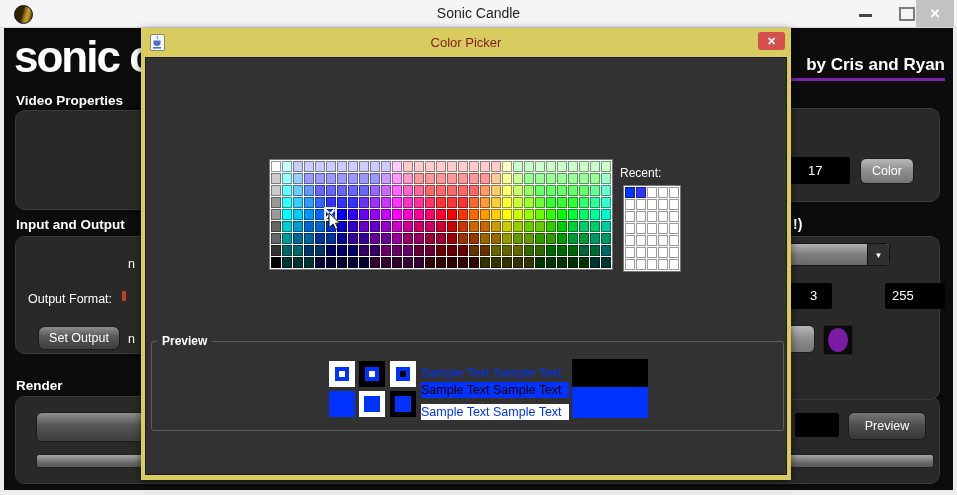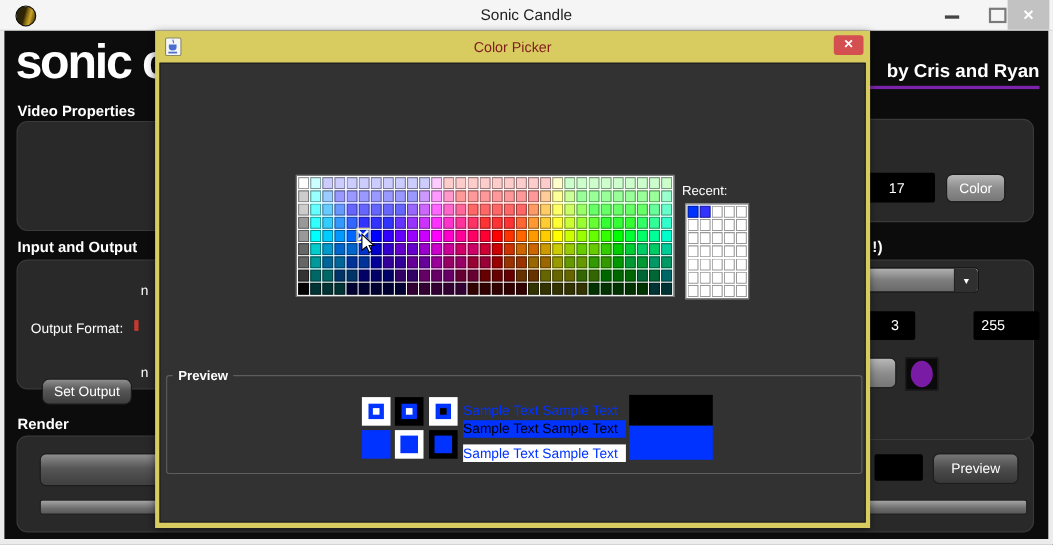--- a/index.html
+++ b/index.html
@@ -104,21 +104,21 @@
   <div class="abs accent-line" style="background: rgb(123, 36, 171);"></div>
 
   <div class="abs sec-title" style="left:16px;top:93px;">Video Properties</div>
   <div class="abs panel" style="left:15px;top:110px;width:450px;height:100px;"></div>
 
   <div class="abs sec-title" style="left:16px;top:217px;">Input and Output</div>
   <div class="abs panel" style="left:15px;top:236px;width:450px;height:118px;"></div>
   <div class="abs white-label" style="left:128px;top:257px;">n</div>
   <div class="abs white-label" style="left:28px;top:292px;">Output Format:</div>
   <div class="abs red-mark" style="left: 122px; top: 291px; background: rgb(194, 58, 46);"></div>
-  <div class="abs gbtn" style="left:38px;top:326px;width:82px;height:24px;line-height:23px;margin-top:18px;">Set Output</div>
+  <div class="abs gbtn" style="left:38px;top:326px;width:82px;height:24px;line-height:23px;">Set Output</div>
   <div class="abs white-label" style="left:128px;top:332px;">n</div>
 
   <div class="abs sec-title" style="left:16px;top:378px;">Render</div>
   <div class="abs panel" style="left:15px;top:396px;width:925px;height:88px;"></div>
   <div class="abs gbtn" style="left:36px;top:412px;width:754px;height:30px;border-radius:6px;"></div>
   <div class="abs dark-field" style="left:795px;top:413px;width:44px;height:24px;"></div>
   <div class="abs gbtn gbtn-dark" style="left:848px;top:412px;width:78px;height:28px;line-height:27px;border-radius:6px;">Preview</div>
   <div class="abs progress" style="left:36px;top:454px;width:898px;height:14px;"></div>
 
   <div class="abs panel" style="left:480px;top:108px;width:460px;height:94px;"></div>

